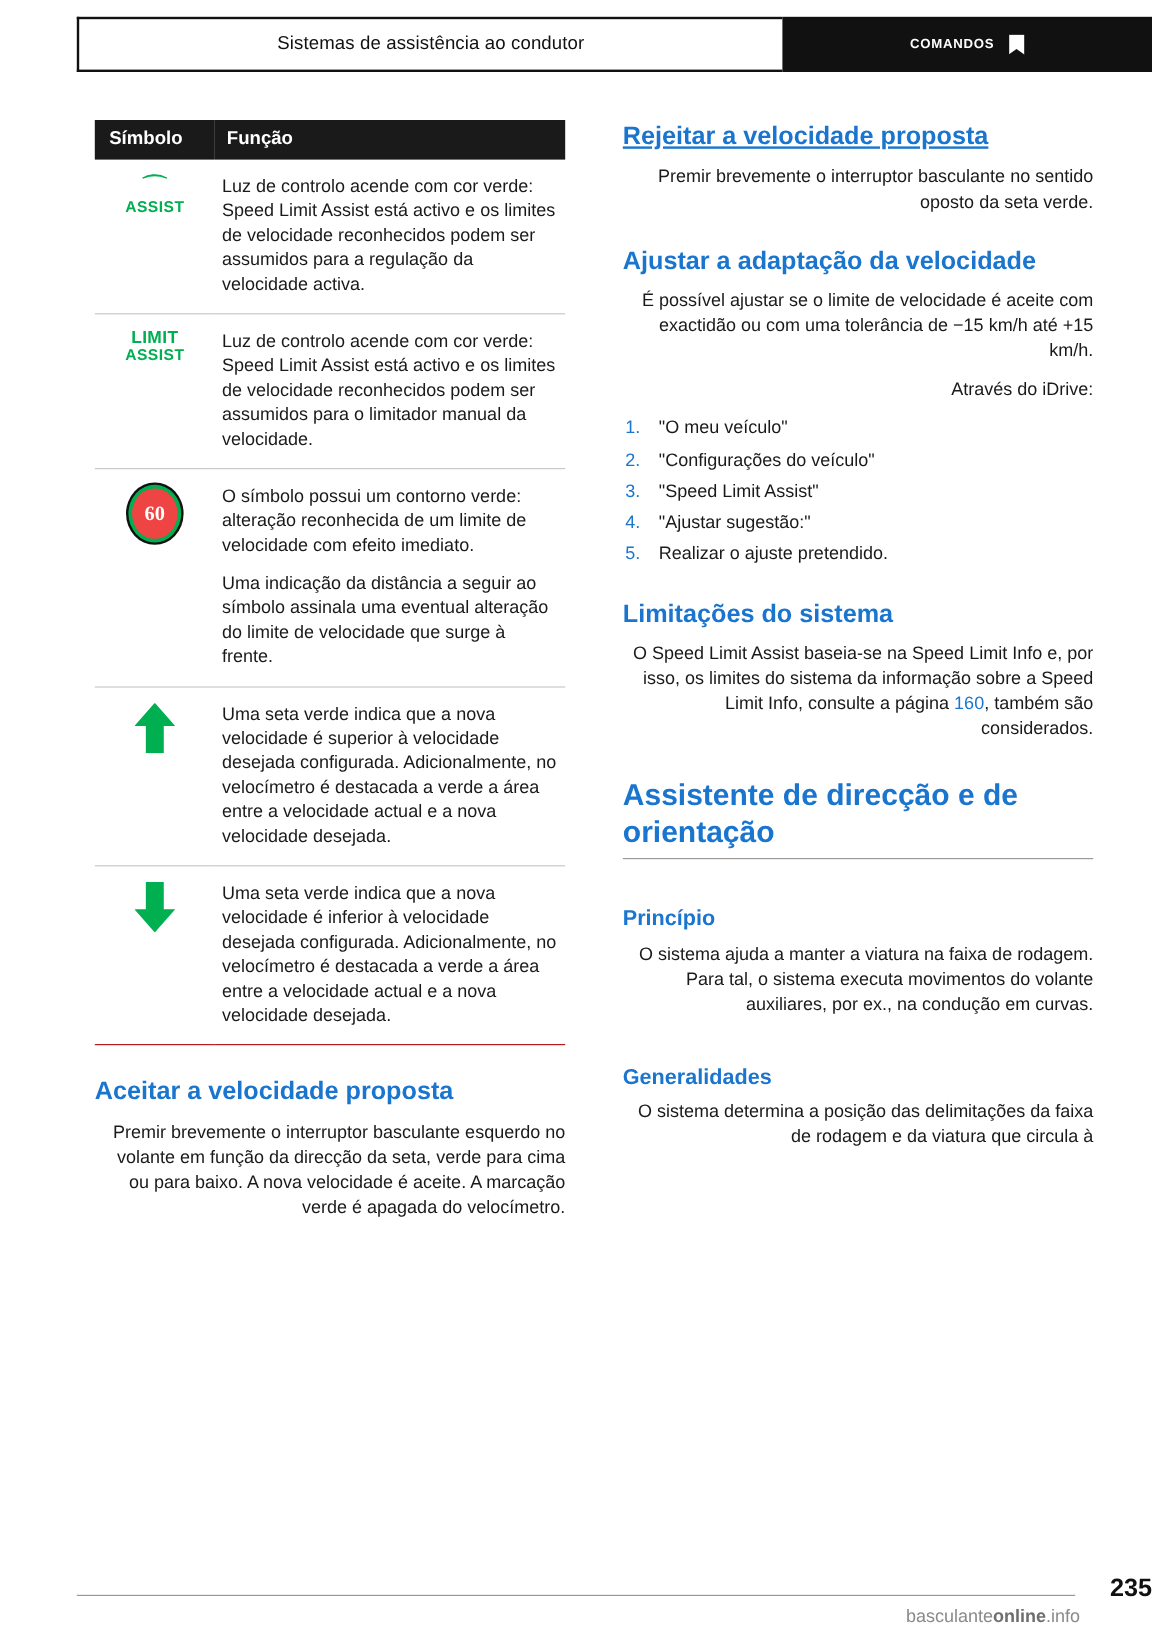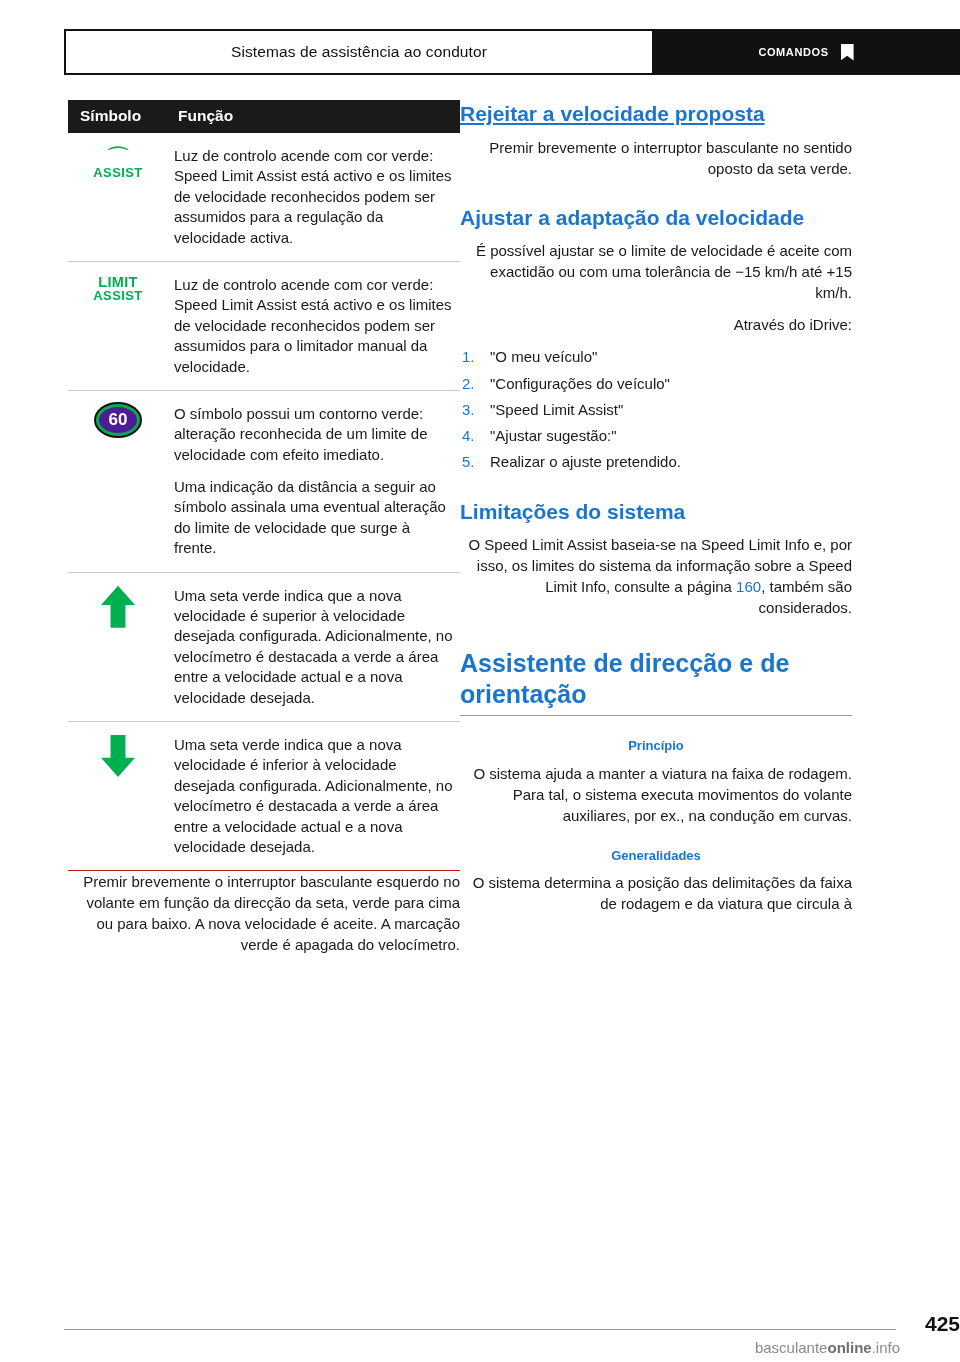--- a/index.html
+++ b/index.html
@@ -10,21 +10,21 @@
     background: #ffffff;
     font-family: "Liberation Sans", sans-serif;
     color: #1a1a1a;
     position: relative;
     overflow: hidden;
   }
 
   
   .page-header {
     position: absolute;
-    top: 29px;
+    top: 14px;
     left: 64px;
     right: 0px;
     height: 46px;
     display: flex;
     align-items: stretch;
   }
   .header-left {
     flex: 0 0 588px;
     border: 2px solid #111;
     border-right: none;
@@ -57,23 +57,24 @@
     height: 17px;
     background: #fff;
     clip-path: polygon(0 0, 100% 0, 100% 100%, 50% 72%, 0 100%);
     display: inline-block;
   }
 
   
   .content {
     position: absolute;
     top: 100px;
-    left: 68px;
+    left: 79px;
     width: 832px;
     display: flex;
+    gap: 48px;
   }
   .col { width: 392px; }
 
   
   table.sym-table {
     width: 100%;
     border-collapse: collapse;
     table-layout: fixed;
   }
   table.sym-table thead th {
@@ -125,31 +126,32 @@
     color: #00b050;
   }
   .limit-word {
     font-size: 14.5px;
     font-weight: bold;
     letter-spacing: 0.3px;
     display: block;
     color: #00b050;
   }
   .sym-speed {
-    width: 44px; height: 32px;
+    width: 44px; height: 48px;
     border-radius: 50%;
     border: 3px solid #00b050;
-    background: #4c1d95;
+    background: #ef4444;
     color: #fff;
     display: inline-flex;
     align-items: center;
     justify-content: center;
     font-size: 17px;
     font-weight: bold;
     box-shadow: 0 0 0 2px #111;
+    font-family: Liberation Serif, serif;
   }
   .sym-arrow {
     display: inline-block;
     width: 34px;
     height: 42px;
     background: #00b050;
   }
   .sym-arrow.up {
     clip-path: polygon(50% 0, 100% 46%, 72% 46%, 72% 100%, 28% 100%, 28% 46%, 0 46%);
   }
@@ -161,25 +163,24 @@
   h2.h-blue {
     color: #1a75cf;
     font-size: 21px;
     line-height: 1.22;
     margin: 26px 0 10px 0;
     font-weight: bold;
   }
   h2.h-blue.first { margin-top: 1px; text-decoration: underline; }
   h3.h-blue-sm {
     color: #1a75cf;
-    font-size: 13px;
+    font-size: 18px;
     line-height: 1.25;
-    margin: 22px 0 8px 0;
-    font-weight: bold;
-    text-align: center;
+    margin: 38px 0 8px 0;
+    font-weight: bold;
   }
   h1.h-major {
     color: #1a75cf;
     font-size: 25px;
     line-height: 1.22;
     margin: 30px 0 6px 0;
     font-weight: bold;
   }
   .rule {
     border-bottom: 1px solid #9a9a9a;
@@ -318,20 +319,21 @@
           <td class="sym-cell">
             <span class="sym-arrow down"></span>
           </td>
           <td class="desc-cell">
             <p>Uma seta verde indica que a nova velocidade é inferior à velocidade desejada configurada. Adicionalmente, no velocímetro é destacada a verde a área entre a velocidade actual e a nova velocidade desejada.</p>
           </td>
         </tr>
       </tbody>
     </table>
 
+    <h2 class="h-blue">Aceitar a velocidade proposta</h2>
     <p class="body">Premir brevemente o interruptor basculante esquerdo no volante em função da direcção da seta, verde para cima ou para baixo. A nova velocidade é aceite. A marcação verde é apagada do velocímetro.</p>
   </div>
 
   <div class="col">
 
     <h2 class="h-blue first">Rejeitar a velocidade proposta</h2>
     <p class="body">Premir brevemente o interruptor basculante no sentido oposto da seta verde.</p>
 
     <h2 class="h-blue">Ajustar a adaptação da velocidade</h2>
     <p class="body">É possível ajustar se o limite de velocidade é aceite com exactidão ou com uma tolerância de −15 km/h até +15 km/h.</p>
@@ -369,19 +371,19 @@
     <div class="rule"></div>
 
     <h3 class="h-blue-sm">Princípio</h3>
     <p class="body">O sistema ajuda a manter a viatura na faixa de rodagem. Para tal, o sistema executa movimentos do volante auxiliares, por ex., na condução em curvas.</p>
 
     <h3 class="h-blue-sm">Generalidades</h3>
     <p class="body">O sistema determina a posição das delimitações da faixa de rodagem e da viatura que circula à</p>
   </div>
 </div>
 
-<div class="page-num">425</div>
+<div class="page-num">235</div>
 <div class="footer">
   <div class="footer-rule"></div>
 </div>
 <div class="watermark">
   <span>basculante</span><b>online</b><span>.info</span>
 </div>
 
 </body></html>

